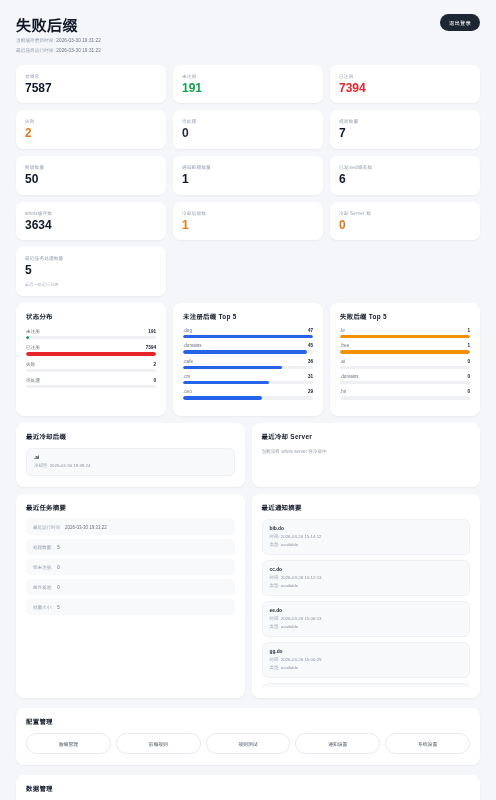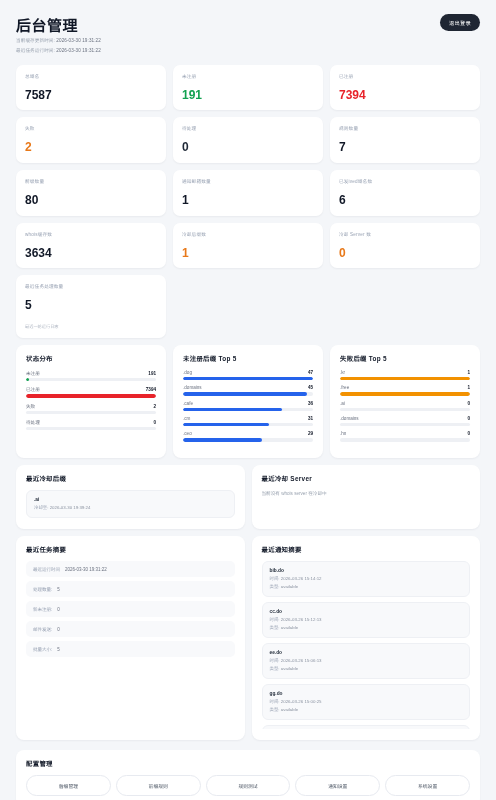--- a/index.html
+++ b/index.html
@@ -26,21 +26,21 @@
     background: #1f2633; color: #fff; border: none; border-radius: 11px;
     font-size: 5.2px; padding: 5px 9px; cursor: pointer; white-space: nowrap;
     font-family: inherit; letter-spacing: .3px;
   }
 
   
   .stat-grid { display: grid; grid-template-columns: repeat(3, 1fr); gap: 7px; }
   .stat-card {
     background: #fff; border-radius: 7px; padding: 8px 9px 9px 9px;
     box-shadow: 0 1px 2px rgba(16,24,40,.05);
-    min-height: 36px; display: flex; flex-direction: column; gap: 10px;
+    min-height: 36px; display: flex; flex-direction: column; gap: 3px;
   }
   .stat-label { font-size: 4.6px; color: #98a2b3; letter-spacing: .2px; }
   .stat-value { font-size: 12px; font-weight: 700; line-height: 1.05; color: #111827; }
   .stat-value.green { color: #12a150; }
   .stat-value.red { color: #e8232a; }
   .stat-value.orange { color: #e8791a; }
   .stat-value.blue { color: #1f2937; }
   .stat-sub { font-size: 4.2px; color: #b0b7c3; margin-top: 1px; }
 
   
@@ -94,21 +94,21 @@
   .equal-row { display: grid; gap: 5px; }
   .equal-row.c5 { grid-template-columns: repeat(5, 1fr); }
 </style>
 </head>
 <body>
 
 <div class="page">
 
   <div class="header">
     <div class="header-left">
-      <div class="app-title">后台管理</div>
+      <div class="app-title">失败后缀</div>
       <div class="meta-line">
         <span>当前缓存更新时间:</span>
         <span class="mv">2026-03-30 19:31:22</span>
       </div>
       <div class="meta-line">
         <span>最近任务运行时间:</span>
         <span class="mv">2026-03-30 19:31:22</span>
       </div>
     </div>
     <button class="logout-btn">退出登录</button>
@@ -134,21 +134,21 @@
       <div class="stat-card">
         <div class="stat-label">待处理</div>
         <div class="stat-value blue">0</div>
       </div>
       <div class="stat-card">
         <div class="stat-label">规则数量</div>
         <div class="stat-value ">7</div>
       </div>
       <div class="stat-card">
         <div class="stat-label">前缀数量</div>
-        <div class="stat-value ">80</div>
+        <div class="stat-value ">50</div>
       </div>
       <div class="stat-card">
         <div class="stat-label">通知邮箱数量</div>
         <div class="stat-value ">1</div>
       </div>
       <div class="stat-card">
         <div class="stat-label">已发ived域名数</div>
         <div class="stat-value ">6</div>
       </div>
       <div class="stat-card">

